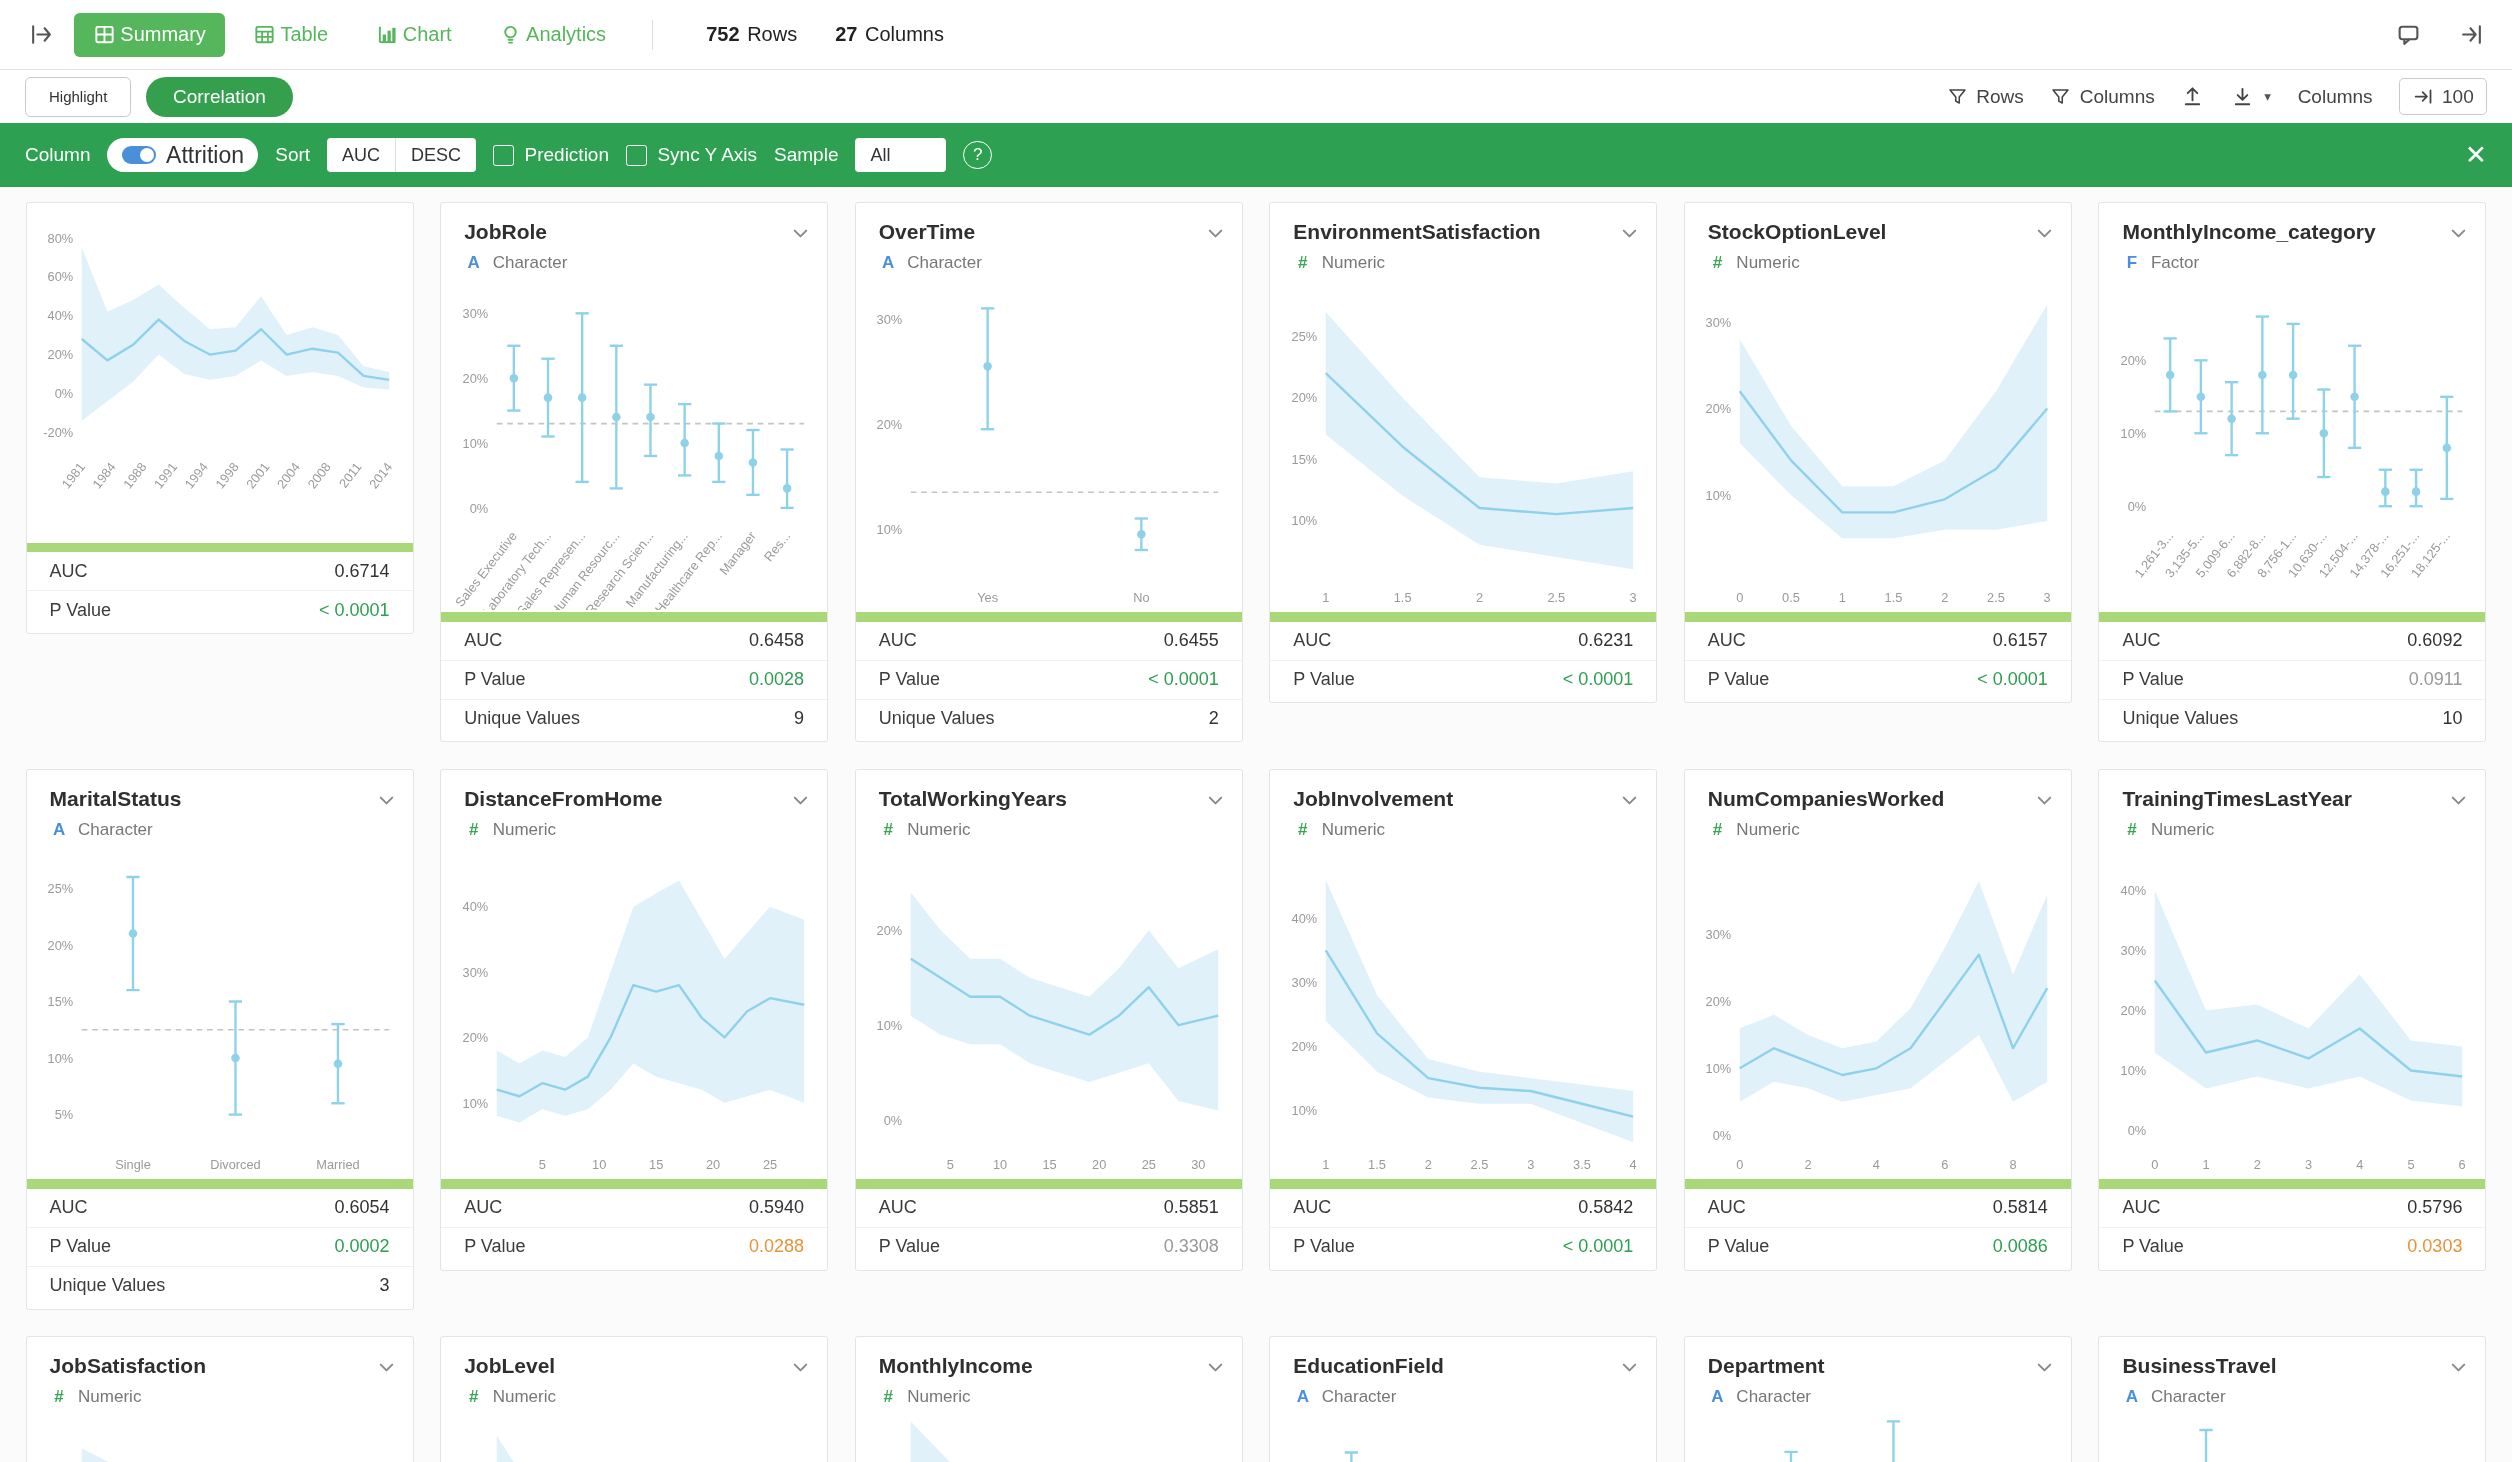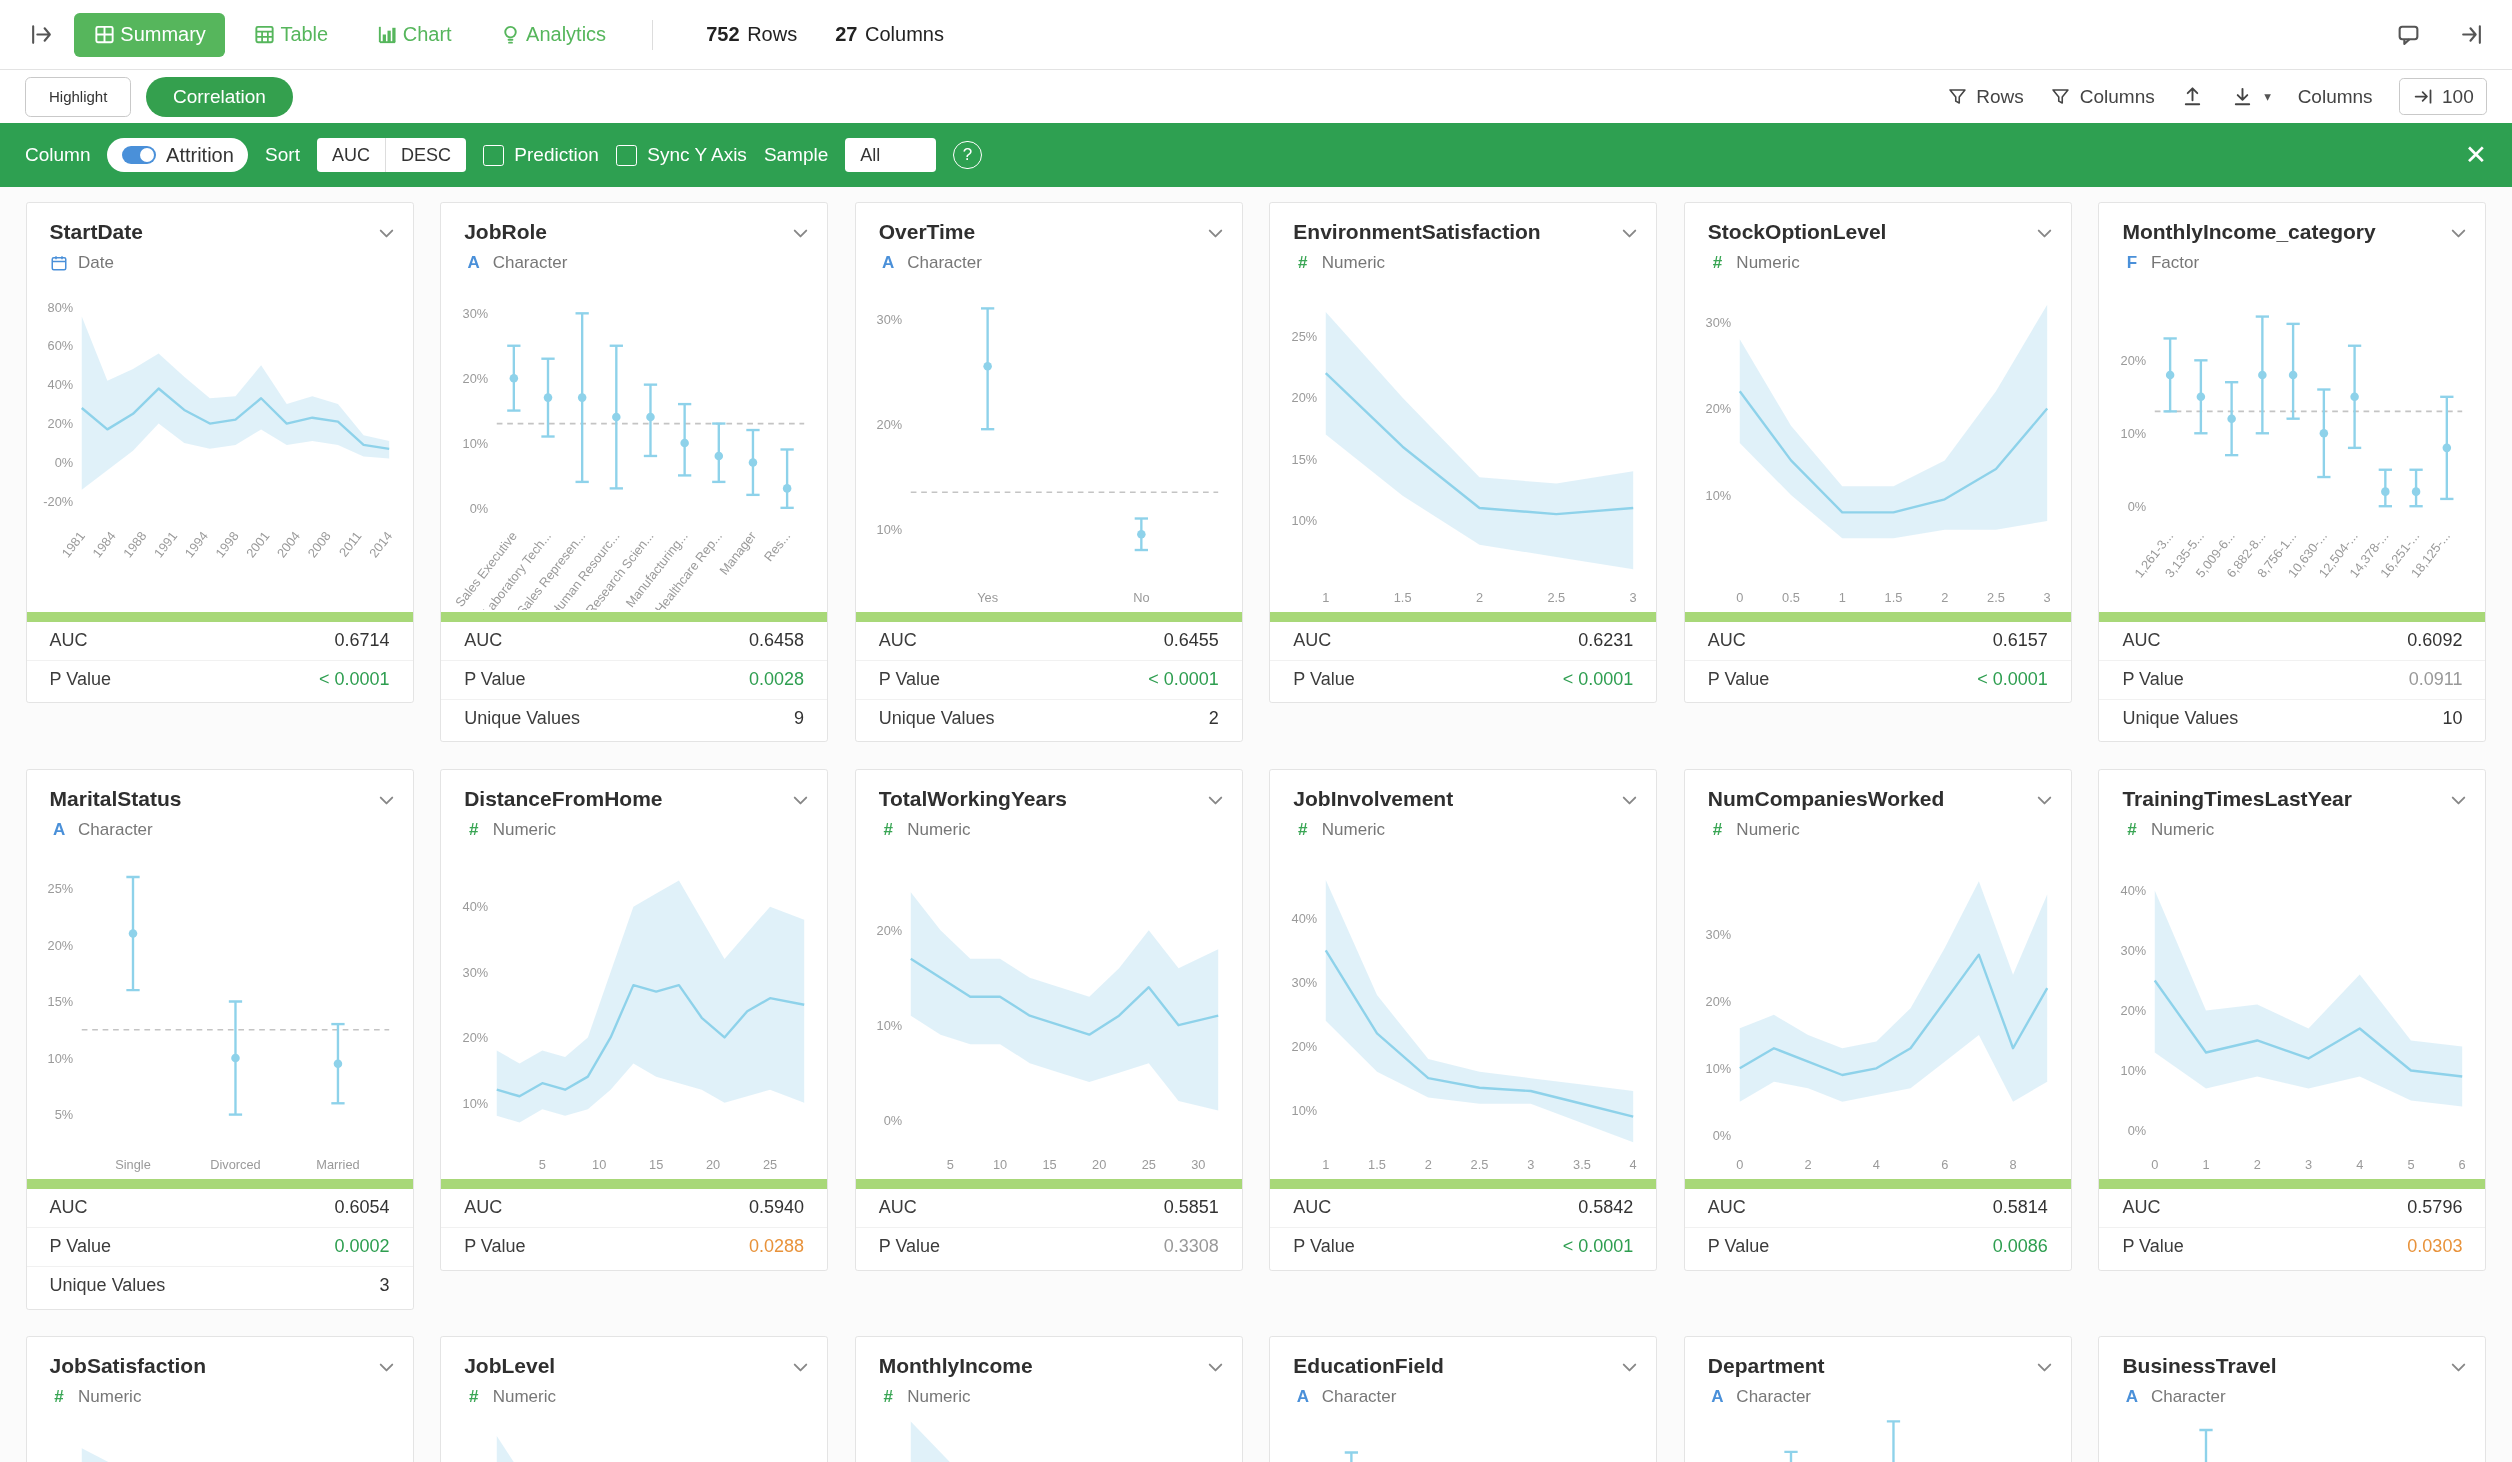--- a/index.html
+++ b/index.html
@@ -30,21 +30,21 @@
   .toolbar{height:53px;display:flex;align-items:center;padding:0 25px;background:#fff;gap:15px}
   .btn-outline{height:40px;padding:0 23px;border:0.9px solid #c9c9c9;border-radius:5.7px;background:#fff;font-size:15px;color:#333;display:flex;align-items:center;cursor:pointer}
   .btn-pill{height:40px;padding:0 26.6px;border-radius:20px;background:var(--accent-green);color:#fff;font-size:19px;display:flex;align-items:center;cursor:pointer}
   .toolbar-right{margin-left:auto;display:flex;align-items:center;gap:26.6px;color:#444;font-size:19px}
   .tb-item{display:flex;align-items:center;gap:8.5px;cursor:pointer;color:#444}
   .caret{font-size:13.3px;color:#555;margin-left:1.9px}
   .limit-box{display:flex;gap:8.5px;border:0.9px solid #c9c9c9;border-radius:4.7px;padding:6.6px 12.3px;cursor:pointer}
 
   
   .banner{height:64px;background:var(--banner-green);display:flex;align-items:center;padding:0 25px;gap:17px;color:#fff;font-size:19px}
-  .pill-white{background:#fff;border-radius:17px;height:34px;display:flex;align-items:center;gap:10.4px;padding:0 14.2px;color:#333;font-size:20px;cursor:pointer}
+  .pill-white{background:#fff;border-radius:17px;height:34px;display:flex;align-items:center;gap:10.4px;padding:0 14.2px;color:#333;font-size:23px;cursor:pointer}
   .toggle{width:34px;height:18px;border-radius:9.5px;background:var(--icon-blue);position:relative;flex:0 0 auto}
   .toggle::after{content:"";position:absolute;right:1.9px;top:1.9px;width:14.2px;height:14.2px;border-radius:50%;background:#fff}
   .sort-group{display:flex;background:#fff;border-radius:3.8px;height:34px;align-items:stretch;color:#333;font-size:18px;overflow:hidden}
   .sort-group .seg{display:flex;align-items:center;padding:0 15px;cursor:pointer}
   .sort-group .seg + .seg{border-left:0.9px solid #ddd}
   .input-white{background:#fff;border-radius:3.8px;height:34px;display:flex;align-items:center;padding:0 15px;color:#333;font-size:18px;min-width:91px;cursor:pointer}
   .check-item{display:flex;align-items:center;gap:10.4px;cursor:pointer}
   .checkbox{width:21px;height:21px;border:1.9px solid #fff;border-radius:2.8px}
   .help-circle{width:28.5px;height:28.5px;border:1.9px solid #fff;border-radius:50%;display:flex;align-items:center;justify-content:center;font-size:17px;cursor:pointer}
   .close-x{margin-left:auto;font-size:26.6px;line-height:1;cursor:pointer}
@@ -190,35 +190,20 @@
     <span>Sync Y Axis</span>
   </div>
   <span>Sample</span>
   <div class="input-white">All</div>
   <div class="help-circle">?</div>
   <span class="close-x">✕</span>
 </div>
 
 <div class="grid">
     <div class="card">
-    <div class="card-head">
-      <div class="card-title">StartDate</div>
-      <svg class="chev" width="23" height="23" viewBox="0 0 24 24">
-          <path d="M6 9l6 6 6-6" fill="none" stroke="currentColor" stroke-width="2" stroke-linecap="round" stroke-linejoin="round"></path>
-        </svg>
-      <div class="dtype">
-        <span class="dtype-icon glyph-calendar">
-            <svg width="18" height="18" viewBox="0 0 24 24">
-              <rect x="3" y="5" width="18" height="16" rx="2" fill="none" stroke="currentColor" stroke-width="2"></rect>
-              <path d="M3 10h18M8 3v4M16 3v4" stroke="currentColor" stroke-width="2"></path>
-            </svg>
-          </span>
-        <span class="dtype-label">Date</span>
-      </div>
-    </div>
     <div class="card-chart">
         <svg width="361" height="334" viewBox="0 0 380 352">
           <text x="39" y="37.5" text-anchor="end" class="tick">80%</text>
           <text x="39" y="78.5" text-anchor="end" class="tick">60%</text>
           <text x="39" y="119.5" text-anchor="end" class="tick">40%</text>
           <text x="39" y="160.5" text-anchor="end" class="tick">20%</text>
           <text x="39" y="201.5" text-anchor="end" class="tick">0%</text>
           <text x="39" y="242.5" text-anchor="end" class="tick">-20%</text>
           <polygon points="48,42.75 75,110.4 102,98.1 129,81.69999999999999 156,106.29999999999998 183,128.85 210,126.80000000000001 237,94 264,135 291,126.80000000000001 318,135 345,167.8 372,173.95 372,192.4 345,190.35 318,178.05 291,173.95 264,178.05 237,161.65 210,178.05 183,182.14999999999998 156,176 129,155.5 102,184.2 75,204.7 48,225.2" fill="#ddeff8" opacity="0.9"></polygon>
           <polyline points="48,139.1 75,161.65 102,145.25 129,118.6 156,141.15 183,155.5 210,151.39999999999998 237,128.85 264,155.5 291,149.35000000000002 318,153.45 345,178.05 372,182.14999999999998" fill="none" stroke="#8ed2ea" stroke-width="2.5" stroke-linejoin="round"></polyline>

